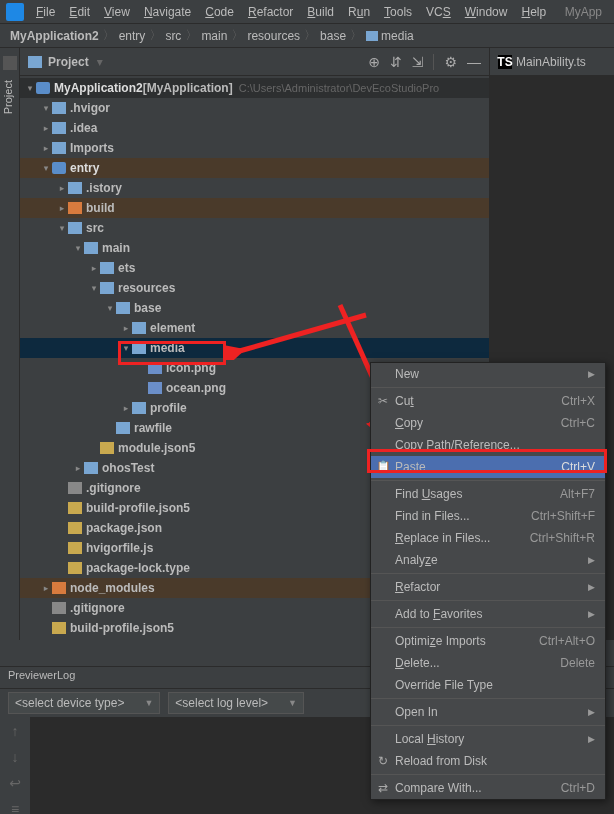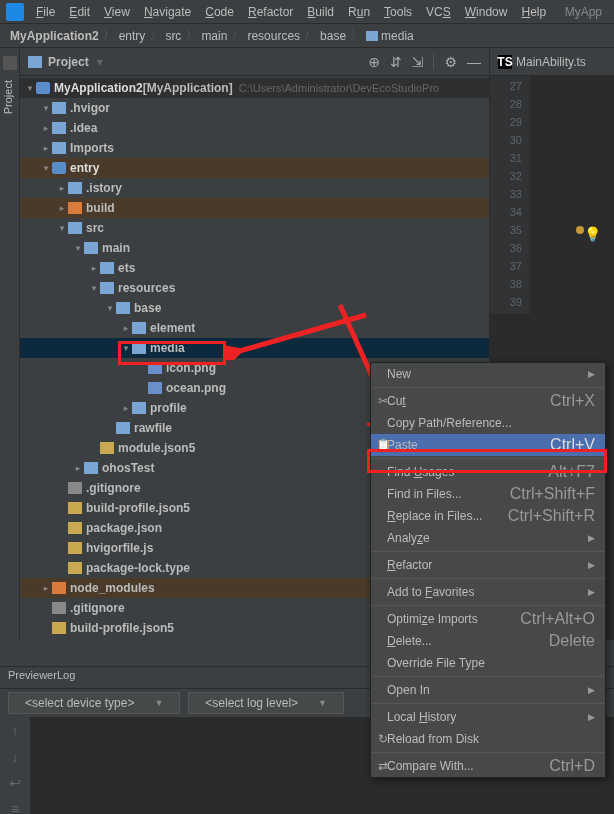--- a/index.html
+++ b/index.html
@@ -48,33 +48,33 @@
 .editor-panel{flex:1;background:#2b2b2b;position:relative;}
 .editor-tab{height:28px;background:#3c3f41;border-bottom:1px solid #2b2b2b;display:flex;align-items:center;padding:0 8px;gap:4px;}
 .editor-tab .ts-icon{width:14px;height:14px;background:#000000;display:flex;align-items:center;justify-content:center;color:#fff;font-size:12px;font-weight:bold;}
 .gutter{background:#313335;width:40px;padding-top:4px;}
 .gutter .line{height:18px;text-align:right;padding-right:8px;color:#606366;font-size:11px;}
 .editor-area{display:flex;}
 .editor-content{flex:1;position:relative;}
 .bulb{position:absolute;right:12px;top:150px;font-size:14px;}
 .bulb2{position:absolute;right:30px;top:150px;width:8px;height:8px;border-radius:50%;background:#c49a3a;}
 .context-menu{position:absolute;left:370px;top:362px;width:236px;background:#46484a;border:1px solid #222;box-shadow:2px 2px 8px rgba(0,0,0,0.5);z-index:10;}
-.menu-item{height:22px;display:flex;align-items:center;padding:0 10px 0 16px;position:relative;}
+.menu-item{height:22px;display:flex;align-items:center;padding:0 10px 0 24px;position:relative;}
 .menu-item.highlighted{background:#4b6eaf;}
 .menu-item .micon{position:absolute;left:5px;width:14px;text-align:center;color:#aaa;}
-.menu-item .shortcut{margin-left:auto;color:#999;font-size:16px;}
+.menu-item .shortcut{margin-left:auto;color:#999;font-size:12px;}
 .menu-item.highlighted .shortcut{color:#ddd;}
 .menu-item .sub{margin-left:auto;color:#999;font-size:9px;}
 .menu-sep{height:1px;background:#555;margin:2px 0;}
 .menu-item u{text-decoration:underline;}
 .red-box.box2{left:367px;top:449px;width:240px;height:24px;z-index:12;}
 .bottom-panel{position:absolute;bottom:0;left:0;right:0;height:148px;background:#3c3f41;border-top:1px solid #2b2b2b;}
 .preview-tab{height:22px;padding:2px 8px;border-bottom:1px solid #2b2b2b;font-size:11px;}
 .selectors{height:28px;display:flex;align-items:center;padding:0 8px;gap:8px;}
-.selector{background:#45494a;border:1px solid #555;padding:3px 16px;display:flex;align-items:center;gap:20px;font-size:11px;}
+.selector{background:#45494a;border:1px solid #555;padding:3px 6px;display:flex;align-items:center;gap:20px;font-size:11px;}
 .selector .dd{color:#888;font-size:9px;}
 .bottom-icons{width:30px;padding:6px 4px;display:flex;flex-direction:column;gap:10px;}
 .bottom-icons span{color:#666;font-size:14px;text-align:center;}
 .bottom-content{display:flex;height:98px;}
 .bottom-dark{flex:1;background:#2b2b2b;}
 </style>
 </head>
 <body>
 
 <div class="menubar">
@@ -301,41 +301,20 @@
           <span class="label">build-profile.json5</span>
         </div>
       </div>
   </div>
 
   <div class="editor-panel">
     <div class="editor-tab">
       <span class="ts-icon">TS</span>
       <span>MainAbility.ts</span>
     </div>
-    <div class="editor-area">
-      <div class="gutter" id="gutter">
-          <div class="line">27</div>
-          <div class="line">28</div>
-          <div class="line">29</div>
-          <div class="line">30</div>
-          <div class="line">31</div>
-          <div class="line">32</div>
-          <div class="line">33</div>
-          <div class="line">34</div>
-          <div class="line">35</div>
-          <div class="line">36</div>
-          <div class="line">37</div>
-          <div class="line">38</div>
-          <div class="line">39</div>
-        </div>
-      <div class="editor-content">
-        <span class="bulb2"></span>
-        <span class="bulb">💡</span>
-      </div>
-    </div>
   </div>
 </div>
 
 <div class="red-box box1"></div>
 <div class="red-box box2"></div>
 
 <svg class="red-arrow" style="left:226px;top:310px;width:150px;height:50px">
   <defs>
       <marker id="ah1" markerWidth="10" markerHeight="10" refX="2" refY="5" orient="auto">
         <path d="M10,0 L0,5 L10,10 Z" fill="#ee2222"></path>
@@ -357,20 +336,24 @@
       <span>New</span>
       <span class="sub">▶</span>
     </div>
     <div class="menu-sep"></div>
     <div class="menu-item">
       <span class="micon">✂</span>
       <span>Cu<u>t</u></span>
       <span class="shortcut">Ctrl+X</span>
     </div>
     <div class="menu-item">
+      <span><u>C</u>opy</span>
+      <span class="shortcut">Ctrl+C</span>
+    </div>
+    <div class="menu-item">
       <span>Copy Path/Reference...</span>
     </div>
     <div class="menu-item highlighted">
       <span class="micon">📋</span>
       <span><u>P</u>aste</span>
       <span class="shortcut">Ctrl+V</span>
     </div>
     <div class="menu-sep"></div>
     <div class="menu-item">
       <span>Find <u>U</u>sages</span>

